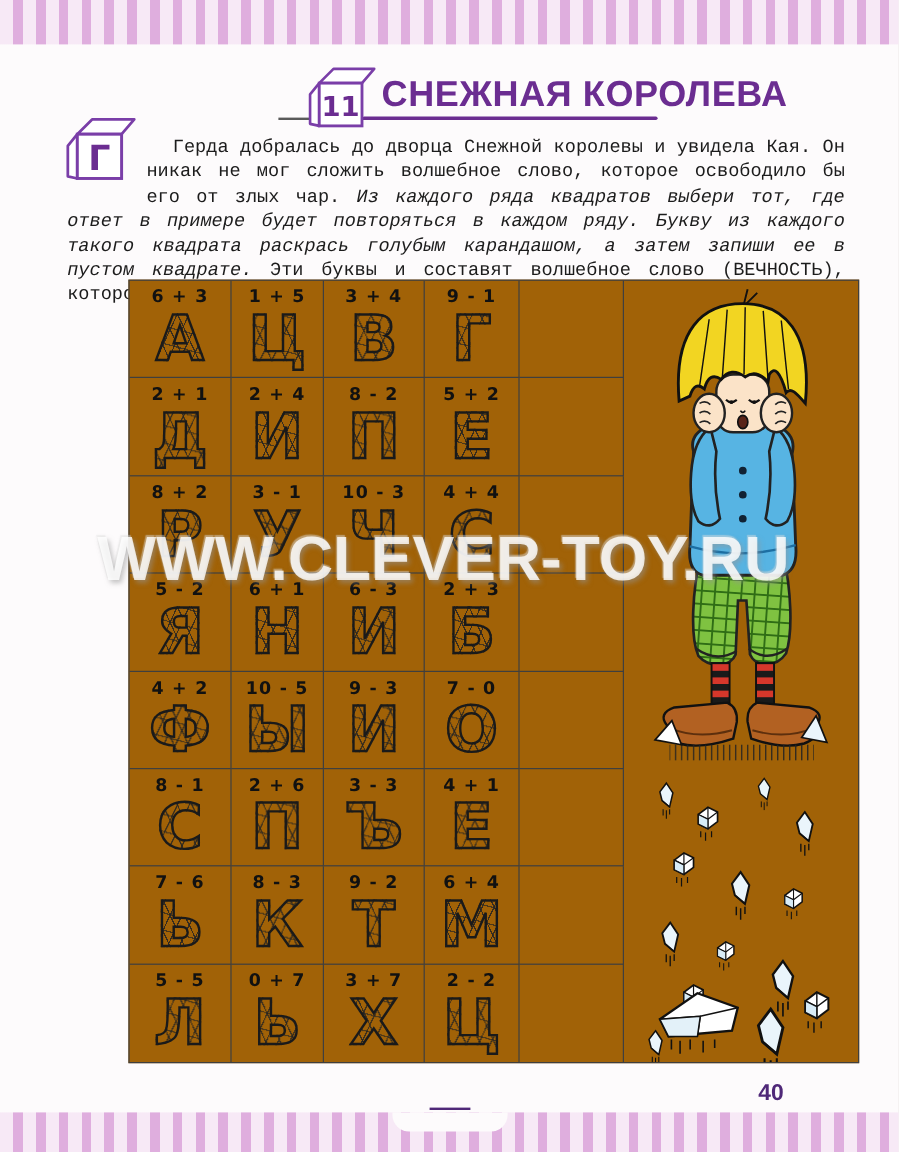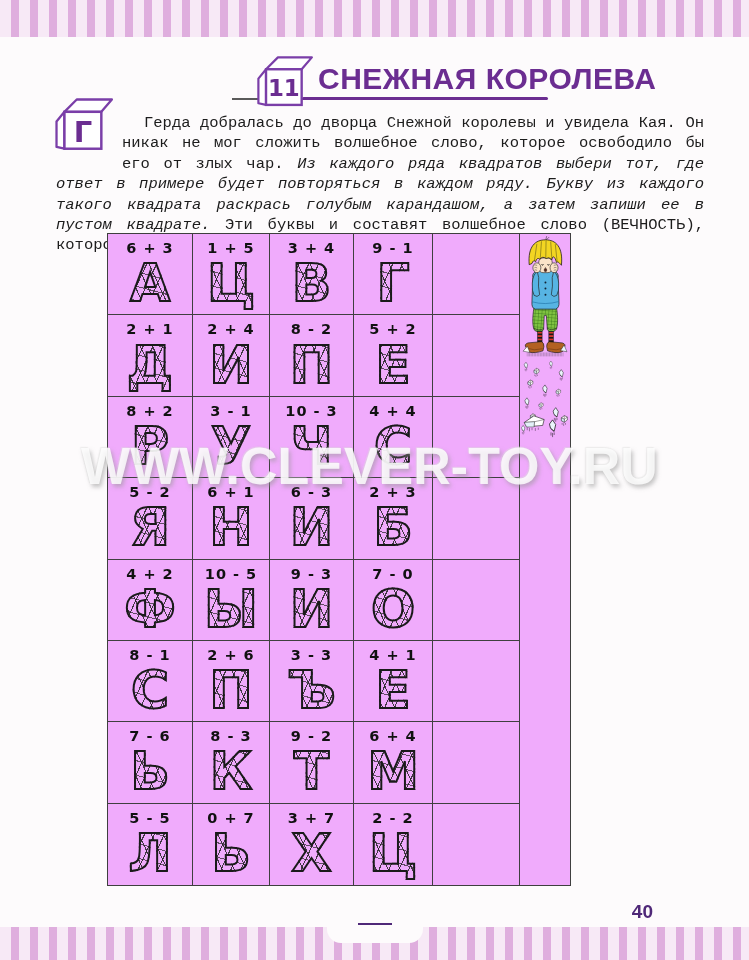--- a/index.html
+++ b/index.html
@@ -37,26 +37,26 @@
   
   .instructions {
     position:absolute; top:113px; left:56px; width:648px;
     font-size:15.5px; line-height:20.4px; text-align:justify;
     color:#1c1c1c; text-indent:22px;font-family:Liberation Mono, monospace;
   }
   .cube-spacer { float:left; width:66px; height:46px; }
   .instructions .it { font-style:italic; }
   
   .puzzle {
-    position:absolute; top:233px; left:107px; width:464px; height:653px;
+    position:absolute; top:233px; left:107px; width:609px; height:653px;
     border:1.5px solid #3f3f3f;
     display:grid;
     grid-template-columns:85px 77px 84px 79px 87px 1fr;
     grid-template-rows:repeat(8, 1fr);
-    background:#f0abfc;
+    background:#a16207;
   }
   .pcell {
     border-right:1.4px solid #3f3f3f; border-bottom:1.4px solid #3f3f3f;
     display:flex; flex-direction:column; align-items:center;
     overflow:hidden;
   }
   .pcell.rlast { border-bottom:none; }
   .problem {
     margin-top:6px; font-size:14.5px; font-weight:bold; letter-spacing:1px;
     color:#111; font-family:"DejaVu Sans", sans-serif;

